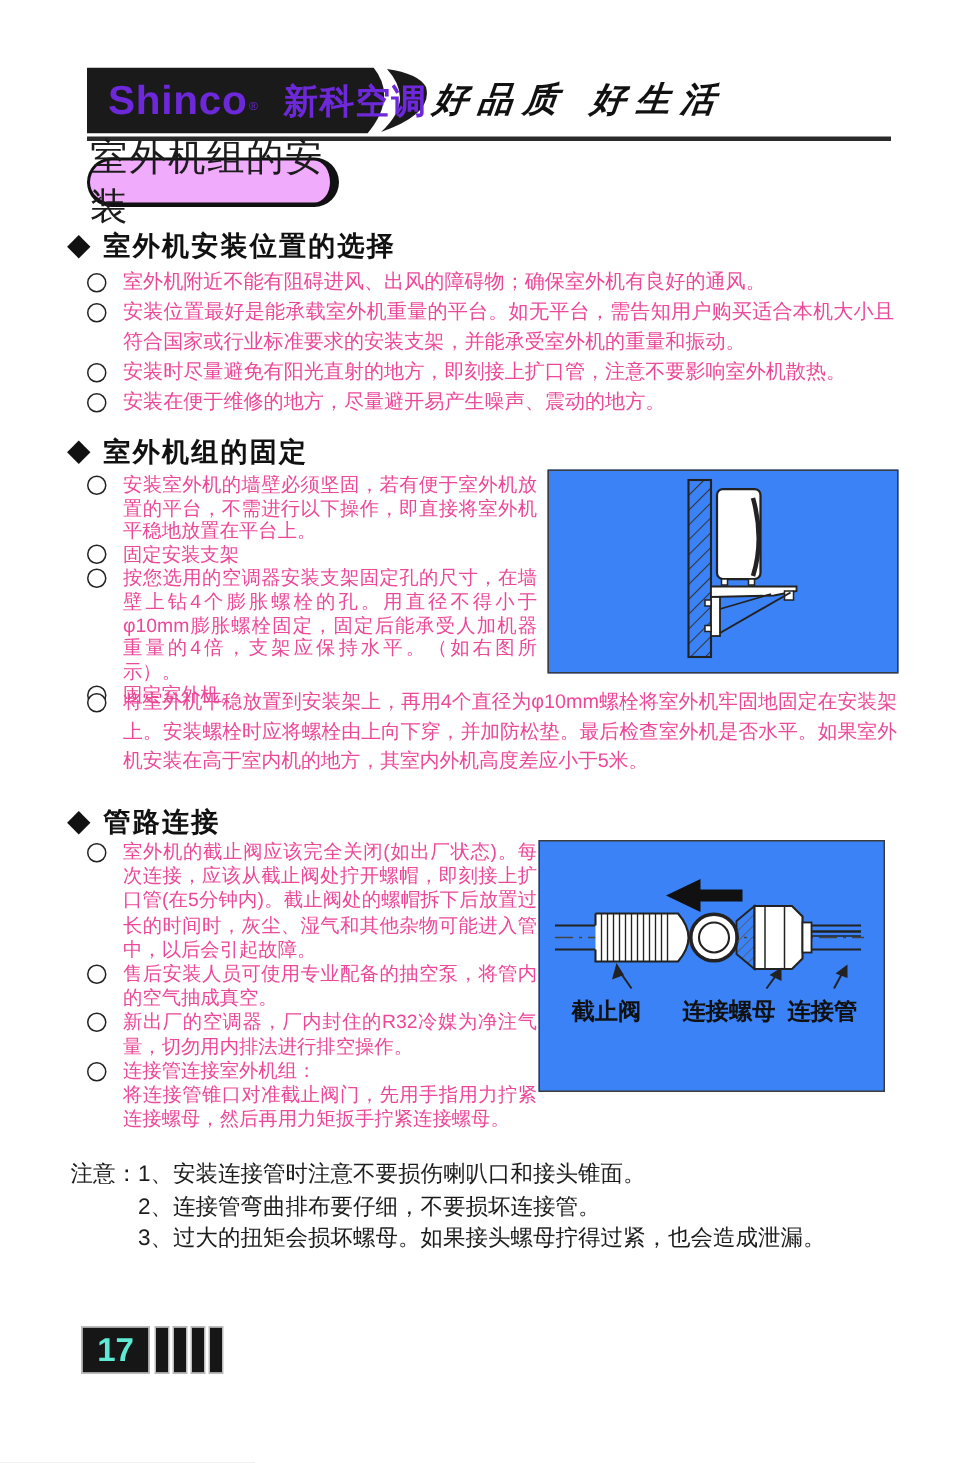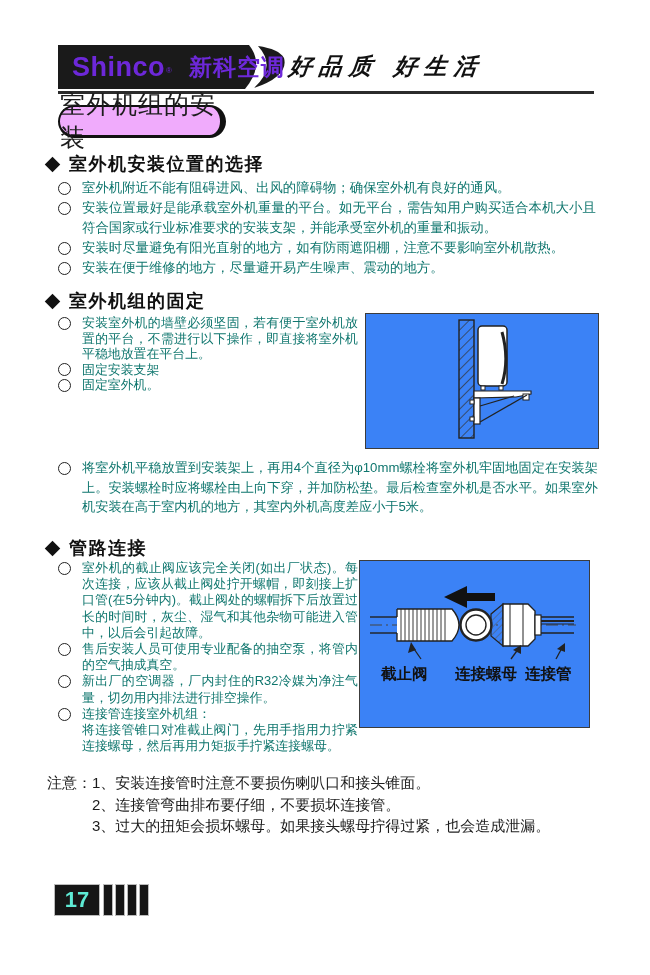--- a/index.html
+++ b/index.html
@@ -36,21 +36,21 @@
   .sec-heading{position:absolute;left:47px;display:flex;align-items:center;gap:11px;}
   .diamond{width:11px;height:11px;background:#111;transform:rotate(45deg);flex:0 0 auto;}
   .sec-heading .h-text{font-size:18px;font-weight:bold;letter-spacing:1.5px;color:#111;}
   
   .bullets{position:absolute;left:58px;}
   .bullet{display:flex;align-items:flex-start;}
   .ring{
     flex:0 0 auto;width:11px;height:11px;border:1.4px solid #222;border-radius:50%;
     background:#fff;margin-right:11px;
   }
-  .b-text{text-align:justify;color:#0f766e;}
+  .b-text{text-align:justify;color:#ec4899;}
   .s1 .b-text{font-size:13.4px;line-height:20px;}
   .s1 .ring{margin-top:3.5px;}
   .s2 .b-text{font-size:12.9px;line-height:15.6px;}
   .s2 .ring{margin-top:1.5px;}
   .s2w .b-text{font-size:13.2px;line-height:19.5px;}
   .s2w .ring{margin-top:3.5px;}
   .s3 .b-text{font-size:12.9px;line-height:16.2px;white-space:pre-line;}
   .s3 .ring{margin-top:2px;}
   
   .figbox{position:absolute;background:#3b82f6;border:1.5px solid #3c3c3c;}
@@ -98,40 +98,44 @@
     <div class="bullet">
         <span class="ring"></span>
         <div class="b-text">室外机附近不能有阻碍进风、出风的障碍物；确保室外机有良好的通风。</div>
       </div>
     <div class="bullet">
         <span class="ring"></span>
         <div class="b-text">安装位置最好是能承载室外机重量的平台。如无平台，需告知用户购买适合本机大小且符合国家或行业标准要求的安装支架，并能承受室外机的重量和振动。</div>
       </div>
     <div class="bullet">
         <span class="ring"></span>
-        <div class="b-text">安装时尽量避免有阳光直射的地方，如有防雨遮阳棚，注意不要影响室外机散热。</div>
+        <div class="b-text">安装时尽量避免有阳光直射的地方，即刻接上扩口管，注意不要影响室外机散热。</div>
       </div>
     <div class="bullet">
         <span class="ring"></span>
         <div class="b-text">安装在便于维修的地方，尽量避开易产生噪声、震动的地方。</div>
       </div>
   </div>
 
   <div class="sec-heading" style="top:289px;">
     <span class="diamond"></span>
     <span class="h-text">室外机组的固定</span>
   </div>
   <div class="bullets s2" style="top:315px;width:300px;">
     <div class="bullet">
         <span class="ring"></span>
         <div class="b-text">安装室外机的墙壁必须坚固，若有便于室外机放置的平台，不需进行以下操作，即直接将室外机平稳地放置在平台上。</div>
       </div>
     <div class="bullet">
         <span class="ring"></span>
         <div class="b-text">固定安装支架</div>
+      </div>
+    <div class="bullet">
+        <span class="ring"></span>
+        <div class="b-text">按您选用的空调器安装支架固定孔的尺寸，在墙壁上钻4个膨胀螺栓的孔。用直径不得小于φ10mm膨胀螺栓固定，固定后能承受人加机器重量的4倍，支架应保持水平。（如右图所示）。</div>
       </div>
     <div class="bullet">
         <span class="ring"></span>
         <div class="b-text">固定室外机。</div>
       </div>
   </div>
   <div class="bullets s2w" style="top:458px;width:540px;">
     <div class="bullet">
         <span class="ring"></span>
         <div class="b-text">将室外机平稳放置到安装架上，再用4个直径为φ10mm螺栓将室外机牢固地固定在安装架上。安装螺栓时应将螺栓由上向下穿，并加防松垫。最后检查室外机是否水平。如果室外机安装在高于室内机的地方，其室内外机高度差应小于5米。</div>

